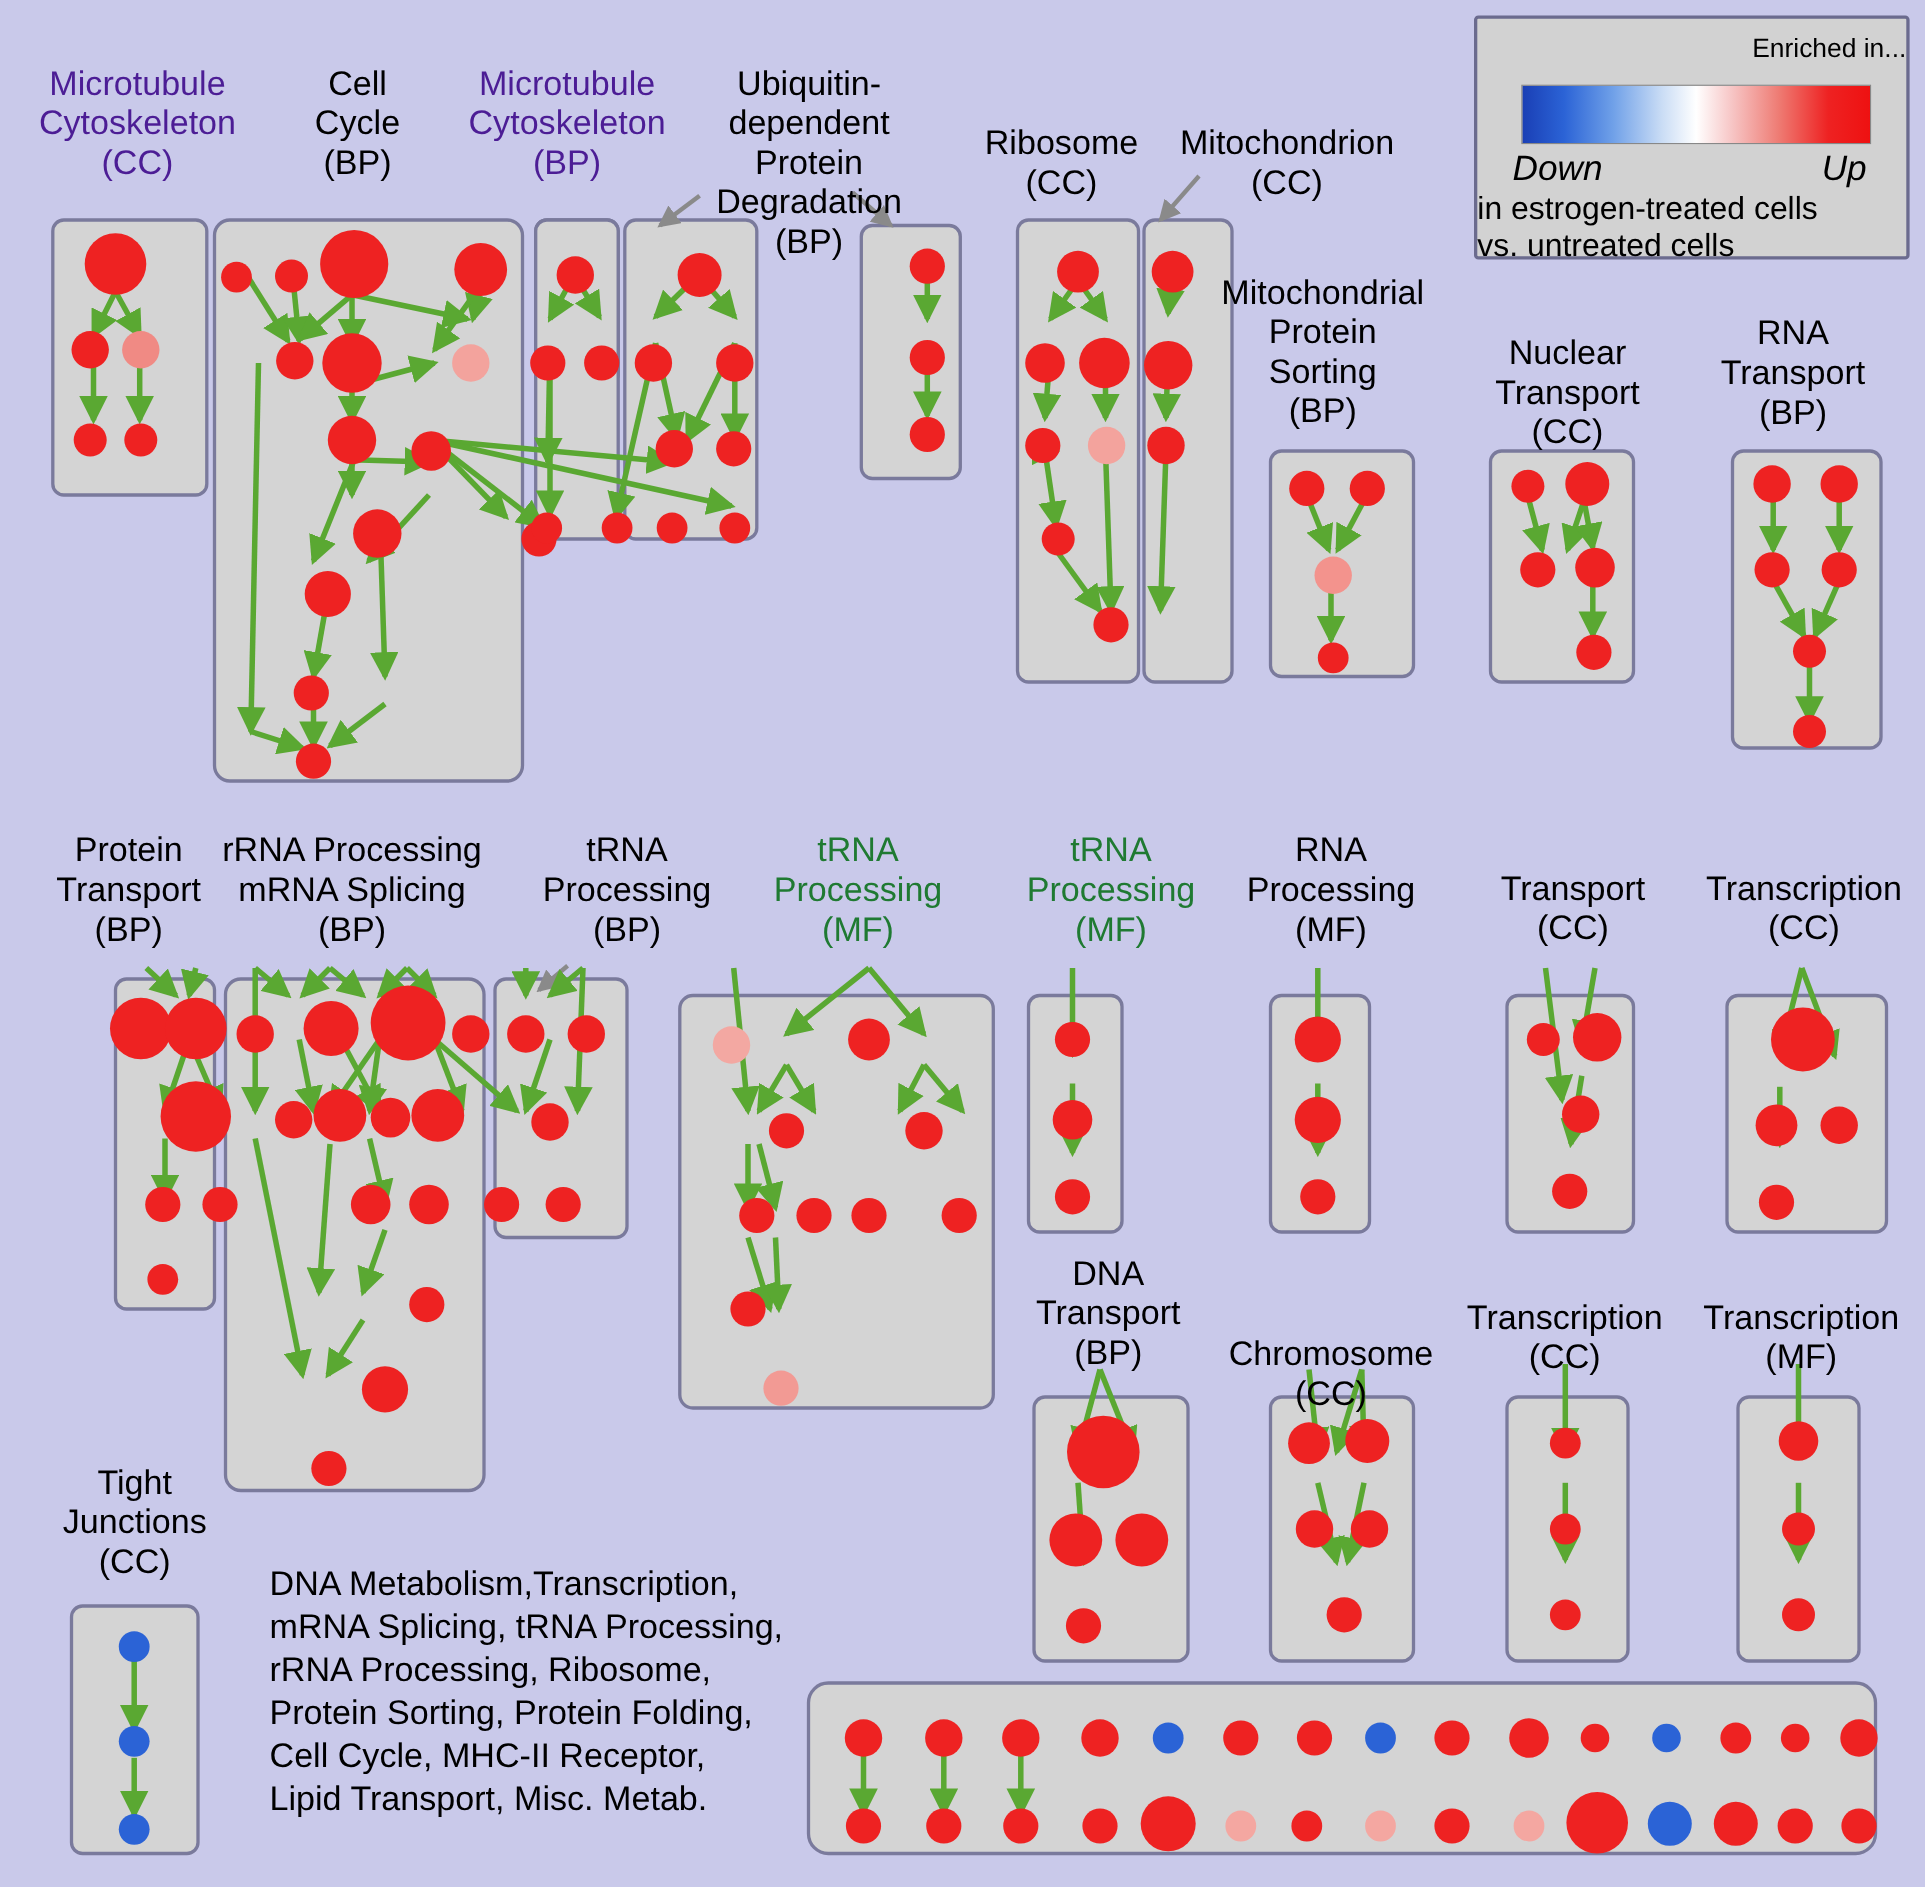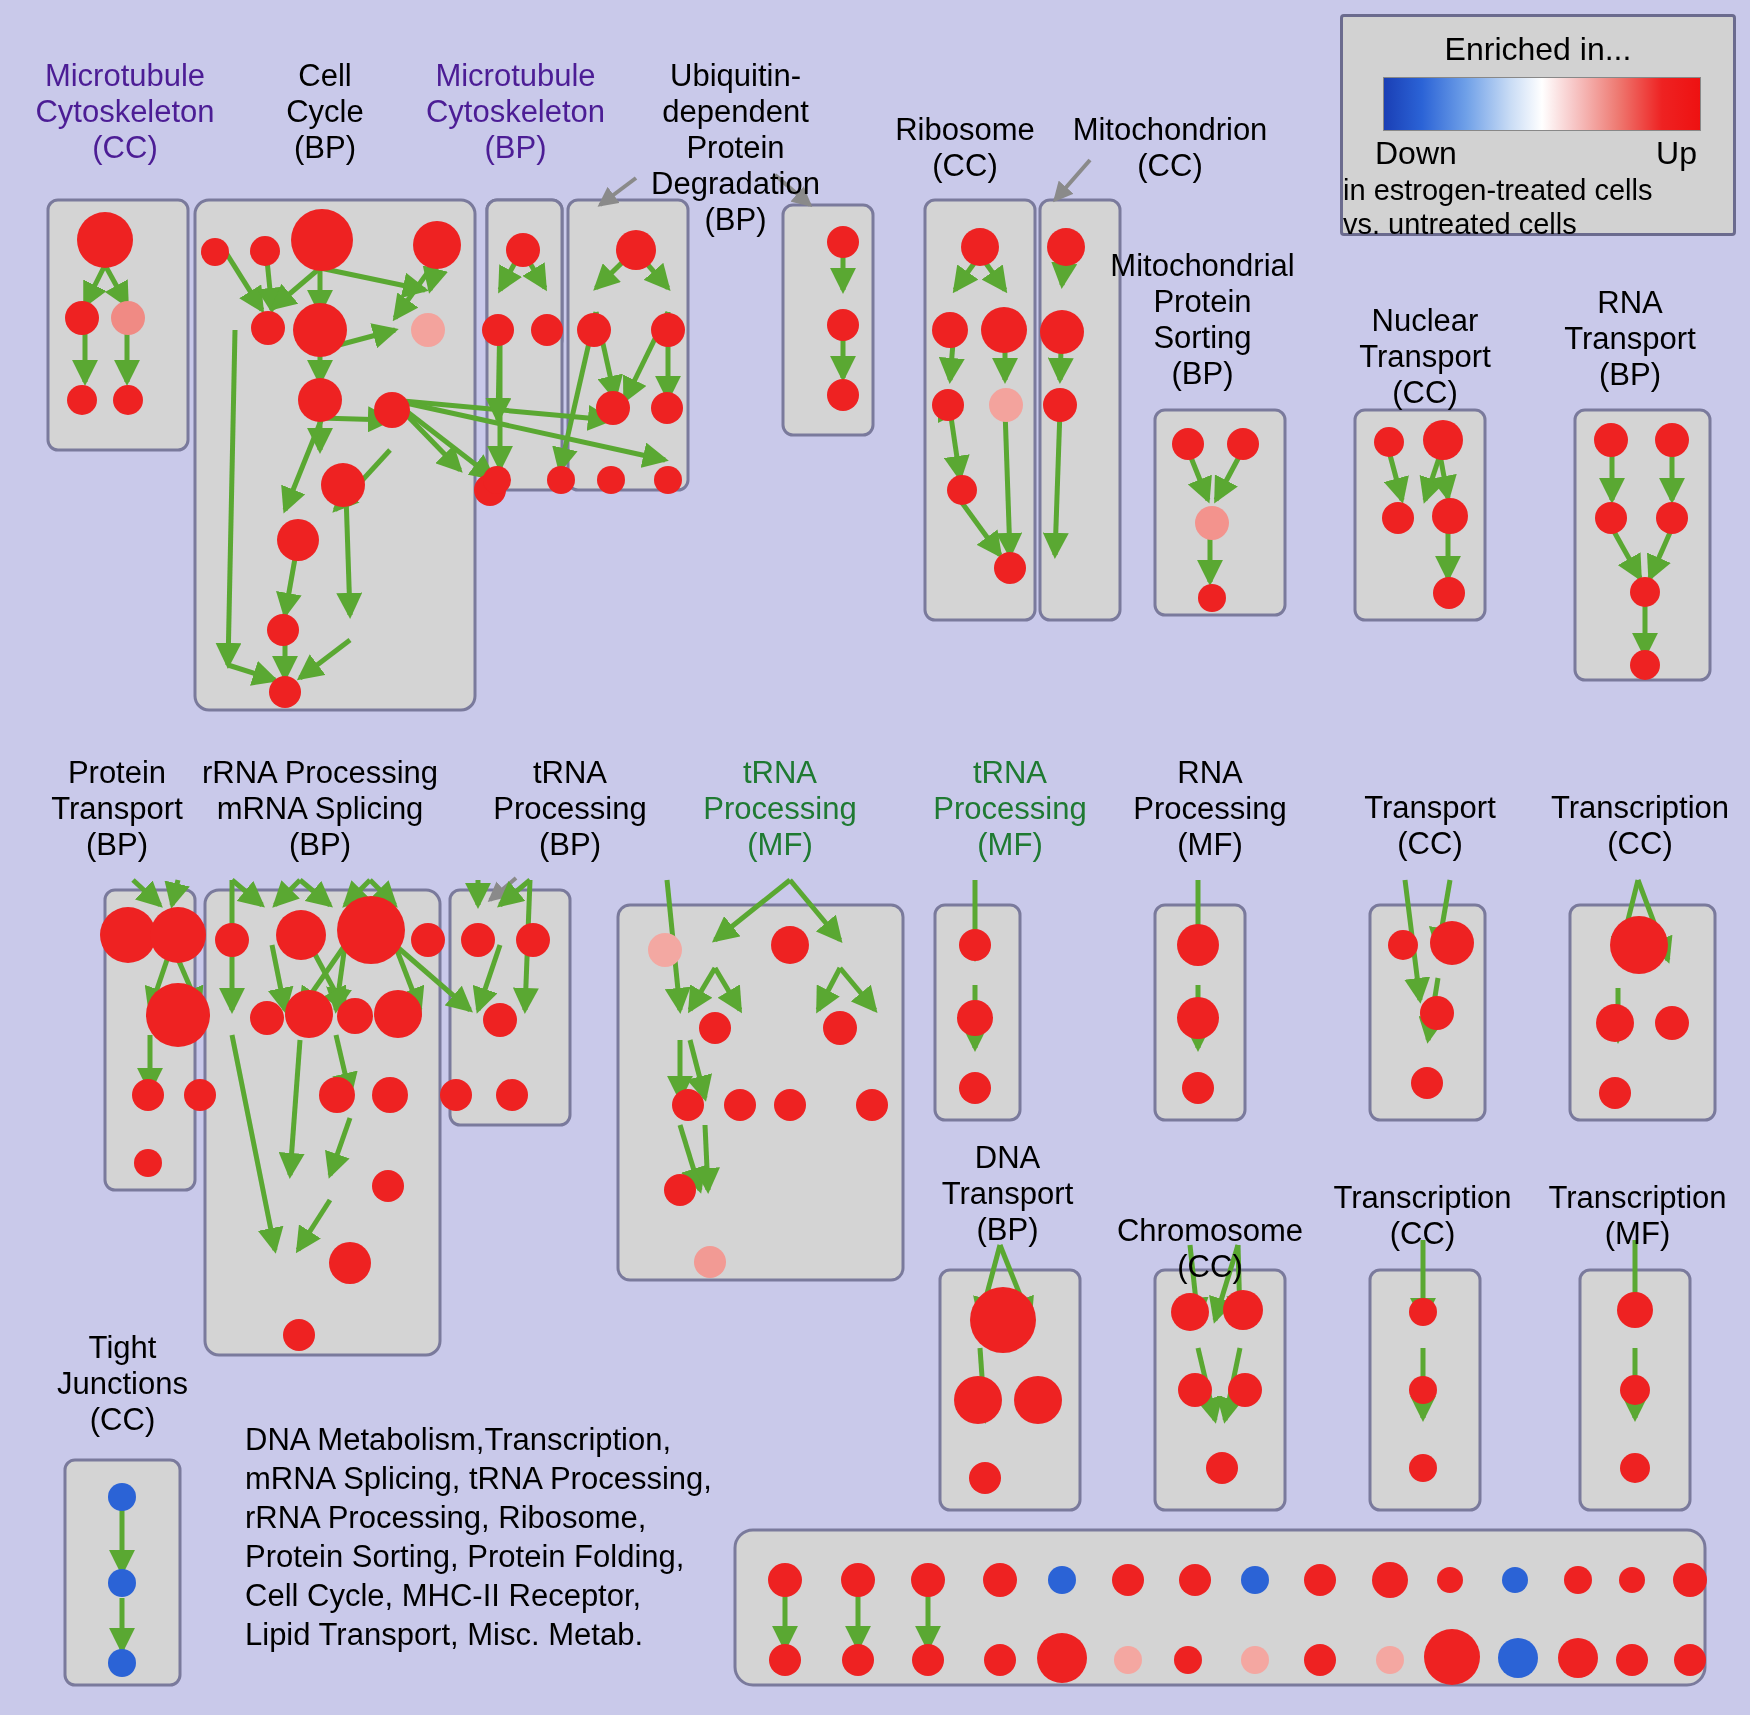--- a/index.html
+++ b/index.html
@@ -33,35 +33,36 @@
   .legend-box {
     position: absolute;
     background: #d2d2d2;
     border: 3px solid #6b6b8e;
     border-radius: 4px;
     box-sizing: border-box;
   }
   .legend-title {
     position: absolute;
     width: 100%;
-    text-align: center;
-    font-size: 32px;
+    text-align: right;
+    font-size: 24px;
     color: #000;
   }
   .legend-bar {
     position: absolute;
     background: linear-gradient(to right,
       #1a3fb5 0%, #2b63d6 12%, #6fa0e8 26%, #c9dcf5 40%,
       #ffffff 50%, #f7c7c7 60%, #ee7a72 74%, #ee2222 88%, #ee1111 100%);
     border: 1px solid #888;
   }
   .legend-dn, .legend-up {
     position: absolute;
     font-size: 32px;
     color: #000;
+    font-style: italic;
   }
   .legend-sub {
     position: absolute;
     width: 100%;
     text-align: left;
     font-size: 29px;
     line-height: 34px;
     color: #000;
     white-space: pre-line;
   }

